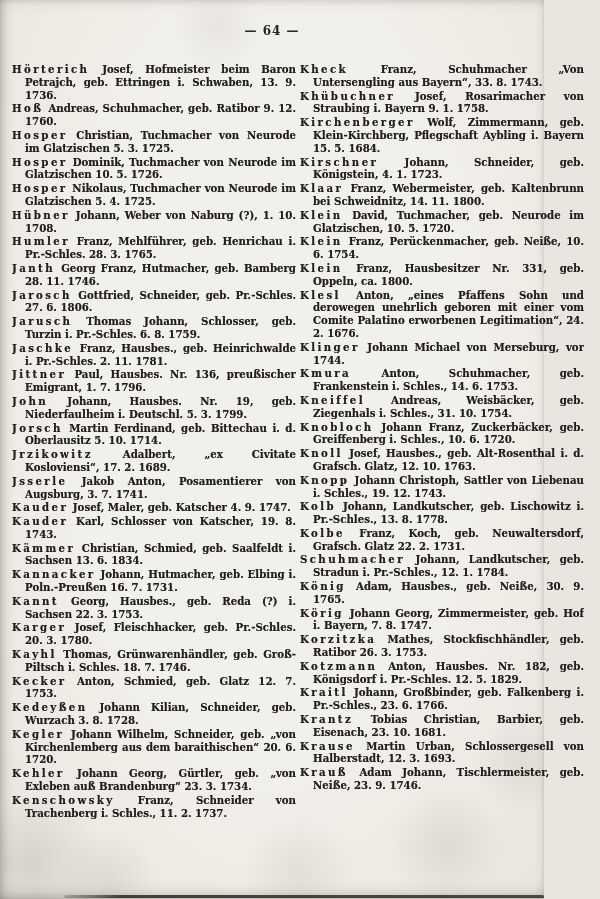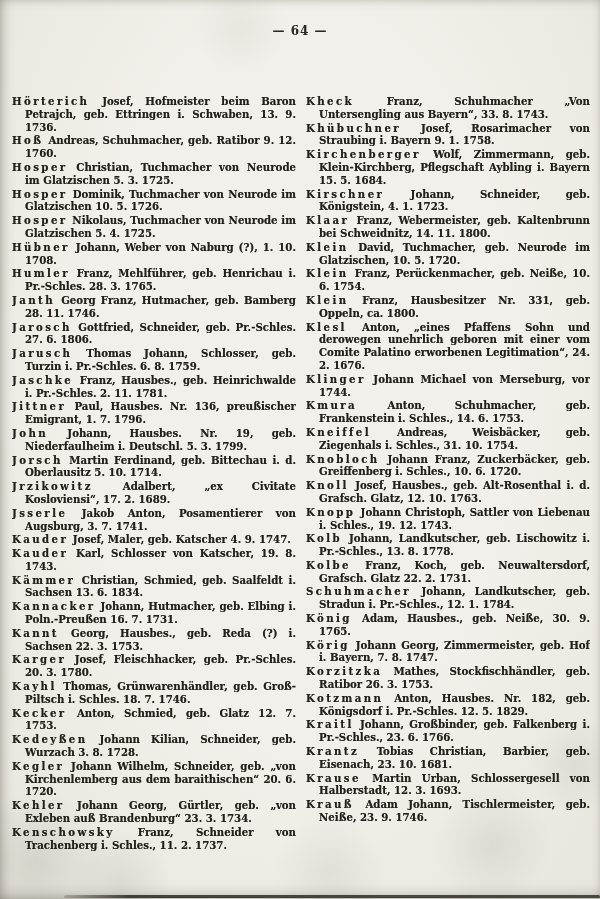--- a/index.html
+++ b/index.html
@@ -4,21 +4,21 @@
 <style>
   html, body {
     margin: 0; padding: 0;
     width: 600px; height: 899px;
     overflow: hidden;
     background: #e9e6df;
     font-family: "DejaVu Serif", serif;
   }
   .page {
     position: relative;
-    width: 600px; height: 899px;
+    width: 544px; height: 899px;
     color: #221e1a;
     background:
       radial-gradient(circle at 6% 96%, rgba(110,104,94,.16) 0%, rgba(110,104,94,0) 7%),
       radial-gradient(circle at 20% 98%, rgba(110,104,94,.12) 0%, rgba(110,104,94,0) 5%),
       radial-gradient(circle at 55% 97%, rgba(110,104,94,.10) 0%, rgba(110,104,94,0) 6%),
       radial-gradient(circle at 82% 94%, rgba(110,104,94,.12) 0%, rgba(110,104,94,0) 6%),
       radial-gradient(circle at 96% 85%, rgba(110,104,94,.10) 0%, rgba(110,104,94,0) 5%),
       radial-gradient(circle at 40% 3%, rgba(110,104,94,.08) 0%, rgba(110,104,94,0) 5%),
       radial-gradient(ellipse at 50% 42%, #f2f0ea 50%, #e8e5dd 100%);
     box-shadow:
@@ -32,22 +32,21 @@
     padding-top: 24px;
     font-size: 12px;
     font-weight: bold;
     letter-spacing: 1px;
     color: #2a2622;
   }
   .columns {
     position: absolute;
     top: 63px; left: 12px; right: 7px; bottom: 12px;
     display: flex;
-    gap: 10px;
-    margin-top: 32px;
+    gap: 4px;
   }
   .col {
     width: 284px;
     flex: 0 0 284px;
     overflow: hidden;
   }
   .entry {
     margin: 0 0 1px 0;
     font-size: 10.2px;
     line-height: 12.8px;

